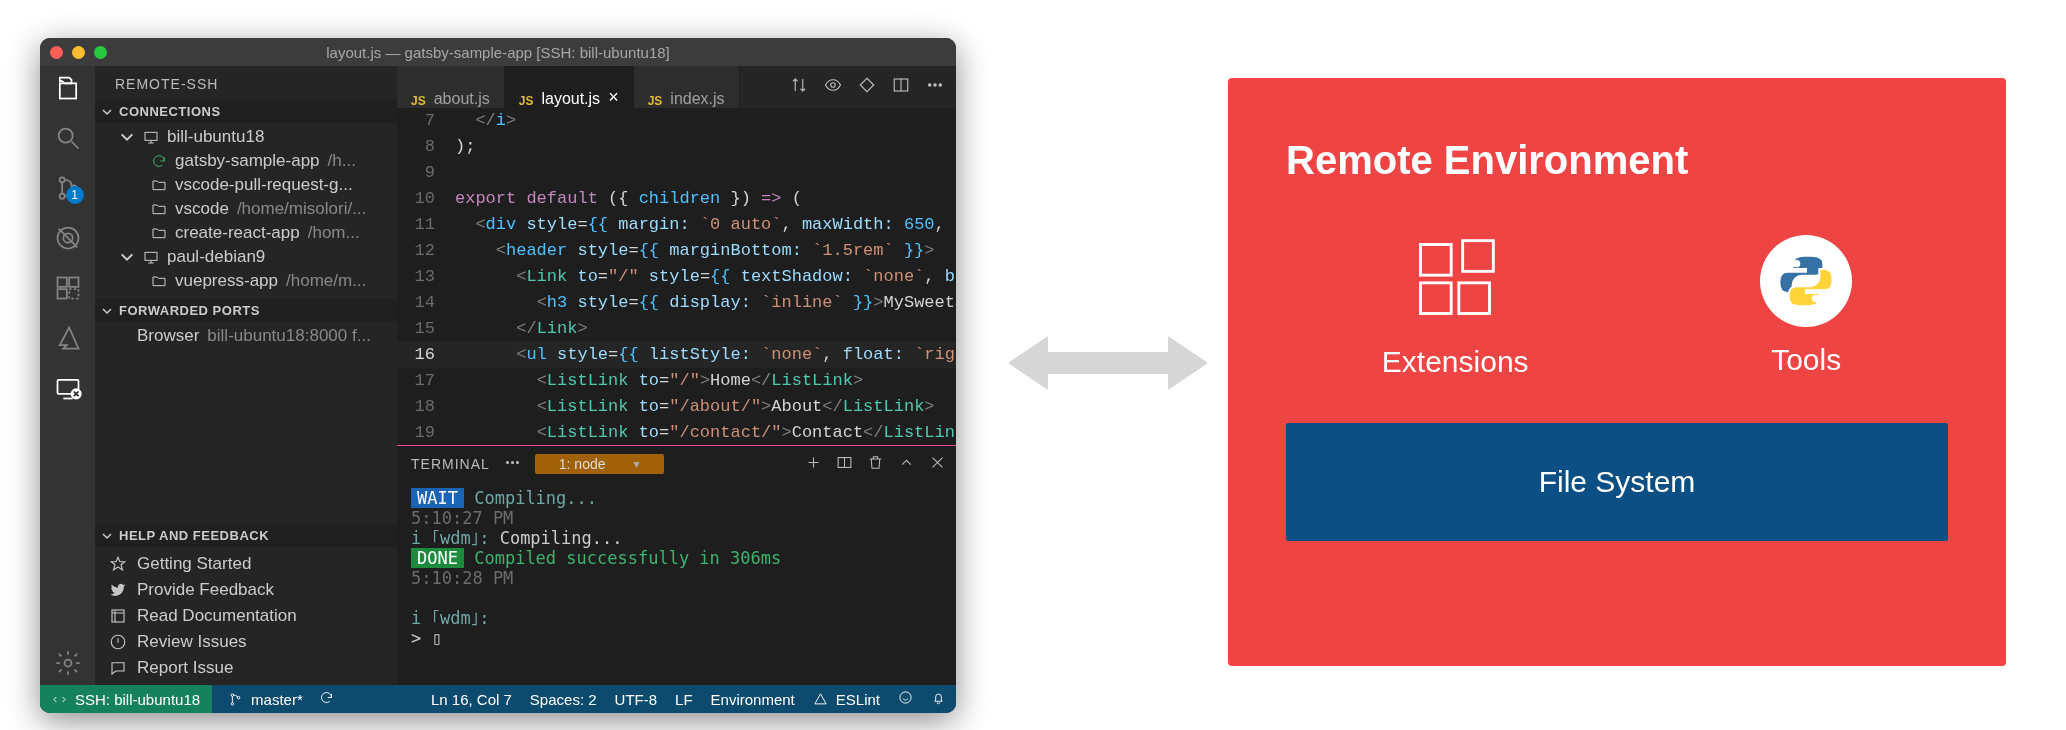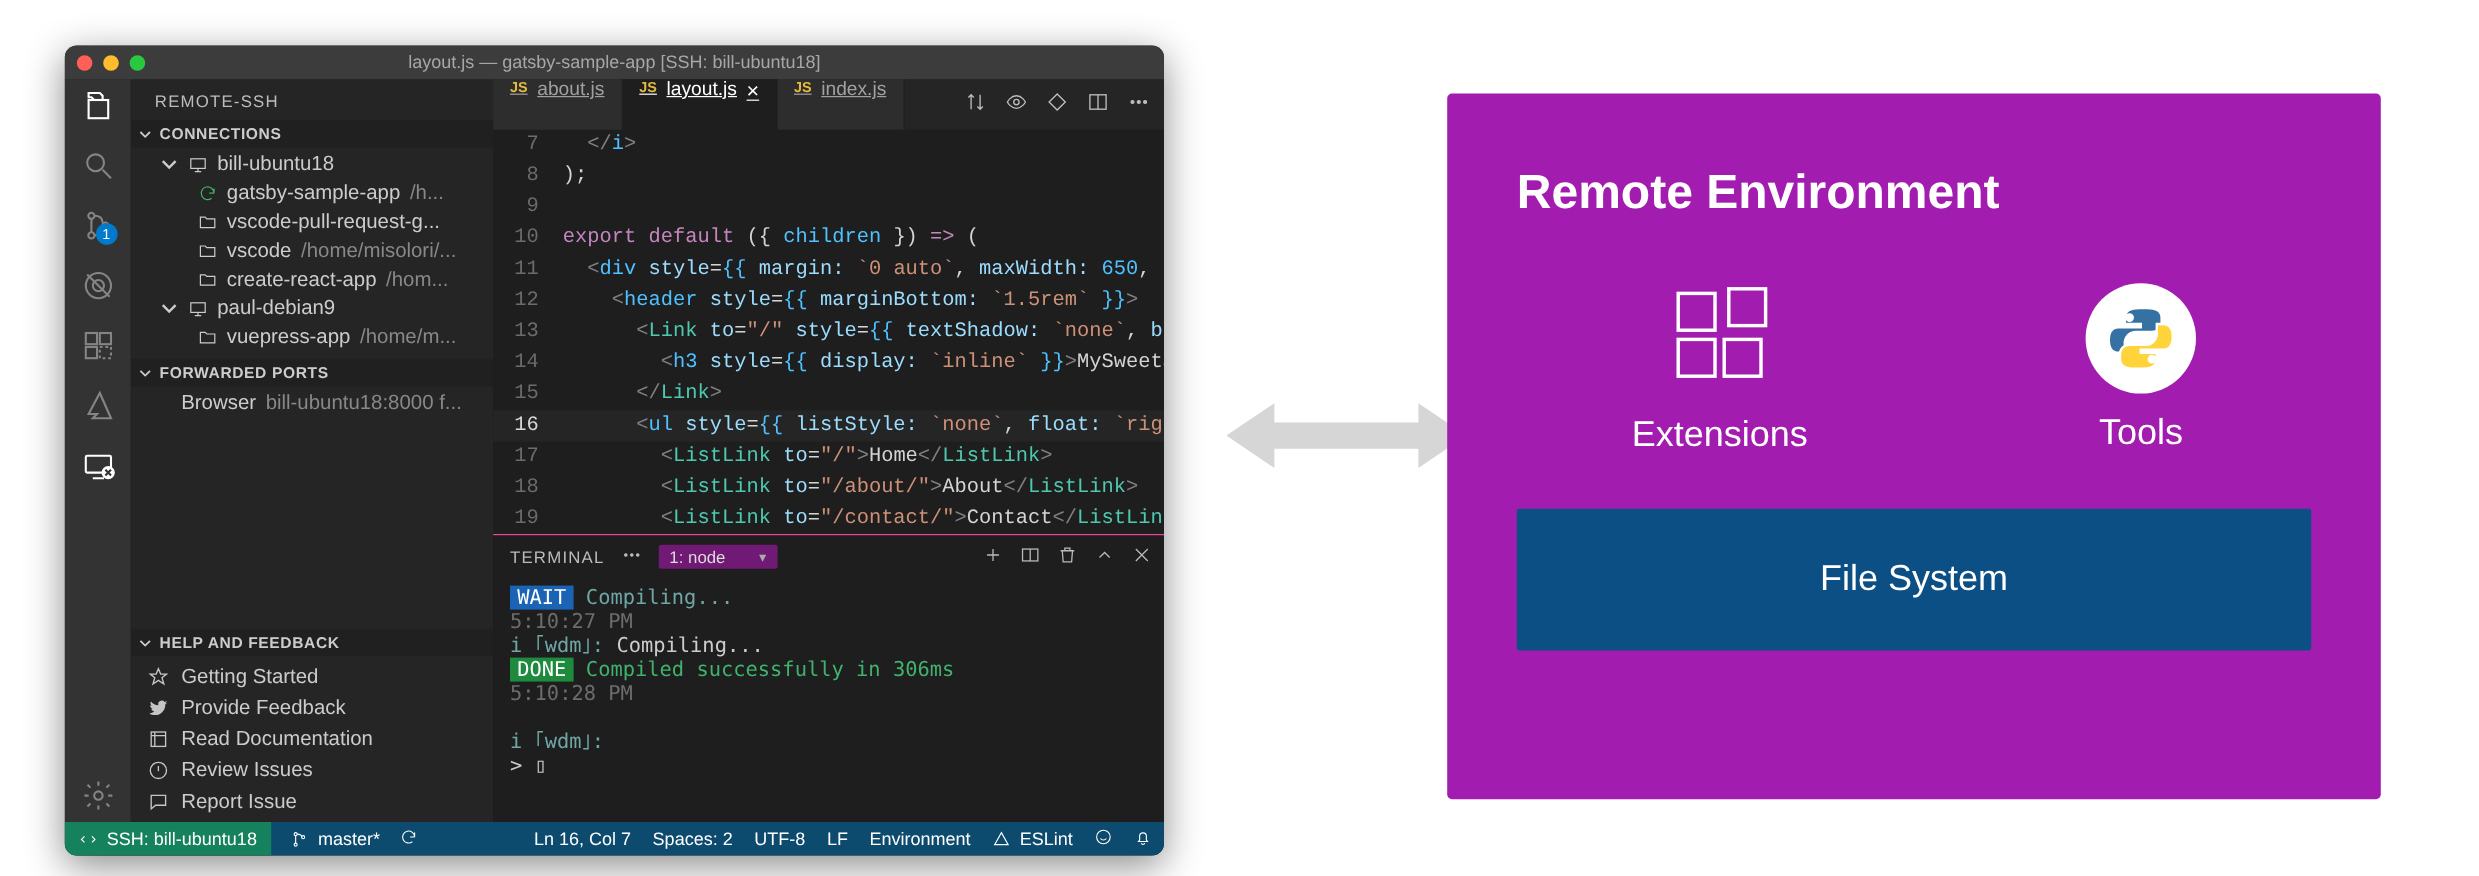--- a/index.html
+++ b/index.html
@@ -1,17 +1,17 @@
 <!DOCTYPE html>
 <html><head>
 <meta charset="utf-8">
 <style>
   * { box-sizing: border-box; margin: 0; padding: 0; }
   html, body { width: 2066px; height: 730px; background: #fff; font-family: -apple-system, "Segoe UI", Helvetica, Arial, sans-serif; }
-  .canvas { position: relative; width: 1880px; height: 730px; margin-left: 14px; }
+  .canvas { position: relative; width: 1880px; height: 730px; }
 
   
   .vscode {
     position: absolute; left: 40px; top: 38px; width: 916px; height: 675px;
     background: #1e1e1e; border-radius: 10px; overflow: hidden;
     box-shadow: 0 8px 32px rgba(0,0,0,0.45); color: #ccc;
     font-family: -apple-system, "Segoe UI", sans-serif; font-size: 17px;
     display: flex; flex-direction: column;
   }
   .titlebar { height: 28px; background: #3c3c3c; display: flex; align-items: center; padding: 0 10px; font-size: 15px; color: #a7a7a7; position: relative; }
@@ -38,59 +38,59 @@
   .tree-row.lvl2 { padding-left: 56px; }
   .tree-row.lvl1b { padding-left: 42px; }
   .tree-row .path { color: #888; }
   .tree-row svg { width: 16px; height: 16px; flex: none; }
   .help-list { padding: 4px 0; }
   .help-row { display: flex; align-items: center; gap: 10px; padding: 3px 14px; font-size: 17px; cursor: pointer; }
   .help-row svg { width: 18px; height: 18px; color: #c5c5c5; }
 
   .editor-area { flex: 1; display: flex; flex-direction: column; min-width: 0; background: #1e1e1e; }
   .tabbar { height: 42px; background: #252526; display: flex; align-items: stretch; }
-  .tab { display: flex; align-items: flex-start; gap: 8px; padding: 0 14px; font-size: 16px; color: #a0a0a0; background: #2d2d2d; border-right: 1px solid #1e1e1e; position: relative; cursor: pointer; text-decoration: underline; }
+  .tab { display: flex; align-items: flex-end; gap: 8px; padding: 0 14px; font-size: 16px; color: #a0a0a0; background: #2d2d2d; border-right: 1px solid #1e1e1e; position: relative; cursor: pointer; }
   .tab.active { background: #1e1e1e; color: #fff; }
   .tab .mod { color: #fff; font-size: 18px; }
   .tab-actions { margin-left: auto; display: flex; align-items: center; gap: 16px; padding: 0 12px; color: #bdbdbd; }
   .tab-actions svg { width: 18px; height: 18px; cursor: pointer; }
   .js-ico { color: #e2b93d; font-weight: 700; font-size: 12px; letter-spacing: 0; }
 
   .code { flex: 1; position: relative; font-family: Menlo, Consolas, "Courier New", monospace; font-size: 17px; line-height: 26px; overflow: hidden; }
   .gutter { position: absolute; left: 0; top: 0; width: 58px; text-align: right; color: #6b6b6b; padding-right: 20px; }
   .gutter .ln.cur { color: #d7d7d7; }
   .code .lines { position: absolute; left: 58px; right: 0; top: 0; white-space: pre; color: #d4d4d4; }
   .tk-k { color: #c586c0; } .tk-p { color: #d4d4d4; } .tk-t { color: #808080; }
   .tk-b { color: #4fc1ff; } .tk-a { color: #9cdcfe; } .tk-s { color: #ce9178; } .tk-id{ color: #4fc1ff; } .tk-tag{ color:#4ec9b0;}
   .cl-hl { position: absolute; left: 0; right: 0; height: 26px; background: rgba(255,255,255,.035); }
 
   .panel { height: 240px; background: #1e1e1e; border-top: 1px solid #ec4899; display: flex; flex-direction: column; font-family: Menlo, Consolas, monospace; font-size: 17px; }
   .panel-hdr { height: 36px; display: flex; align-items: center; padding: 0 10px 0 14px; color: #bbb; font-family: -apple-system, sans-serif; font-size: 14px; gap: 14px; }
   .panel-hdr .spacer { flex: 1; }
-  .panel-hdr .sel { background: #701a75; color: #ddd; padding: 2px 9px; border-radius: 2px; font-size: 14px; display: flex; align-items: center; gap: 28px; }
+  .panel-hdr .sel { background: #a16207; color: #ddd; padding: 2px 24px; border-radius: 2px; font-size: 14px; display: flex; align-items: center; gap: 28px; }
   .panel-hdr .sel::after { content: "▾"; font-size: 12px; color: #aaa; }
   .panel-hdr svg { width: 17px; height: 17px; color: #bbb; cursor: pointer; }
   .term { flex: 1; padding: 6px 14px 8px; color: #ccc; overflow: hidden; }
   .term .dim { color: #6fa6a6; }
   .term .time { color: #6c6c6c; }
   .term .wait { background: #1b63b5; color: #fff; padding: 0 6px; }
   .term .done { background: #1e8a3d; color: #fff; padding: 0 6px; }
   .term .msg  { color: #3fb36d; }
 
   .statusbar { height: 28px; background: #0c4a6e; color: #fff; display: flex; align-items: center; padding: 0 10px; font-size: 15px; gap: 16px; }
   .statusbar .remote { background: #16825d; margin: 0 0 0 -10px; padding: 0 12px; height: 100%; display: flex; align-items: center; gap: 6px; }
   .statusbar .group { display: flex; align-items: center; gap: 8px; cursor: pointer; }
   .statusbar .right { margin-left: auto; display: flex; gap: 18px; align-items: center; }
   .statusbar svg { width: 15px; height: 15px; }
 
   
   .arrow { position: absolute; left: 1008px; top: 328px; width: 200px; height: 70px; color: #cfcfcf; }
 
   
-  .remotebox { position: absolute; left: 1192px; top: 78px; width: 778px; height: 588px; background: #a21caf; color: #fff; border-radius: 4px; padding: 60px 58px 50px; font-family: "Segoe UI", -apple-system, sans-serif; display: flex; flex-direction: column; }
+  .remotebox { position: absolute; left: 1228px; top: 78px; width: 778px; height: 588px; background: #ef4444; color: #fff; border-radius: 4px; padding: 60px 58px 50px; font-family: "Segoe UI", -apple-system, sans-serif; display: flex; flex-direction: column; }
   .remotebox h1 { font-size: 40px; font-weight: 600; margin-bottom: 50px; }
   .row-icons { display: flex; justify-content: space-around; align-items: center; gap: 40px; }
   .iconcard { display: flex; flex-direction: column; align-items: center; gap: 16px; }
   .iconcard .lbl { font-size: 30px; font-weight: 400; }
   .ext-icon svg { width: 92px; height: 92px; }
   .py-icon { width: 92px; height: 92px; border-radius: 50%; background: #fff; display: flex; align-items: center; justify-content: center; }
   .fsbox { margin-top: 44px; background: #0b4f84; padding: 42px 0; text-align: center; font-size: 30px; font-weight: 400; border-radius: 2px; }
 
   svg { fill: none; stroke: currentColor; stroke-width: 1.5; }
 </style>

